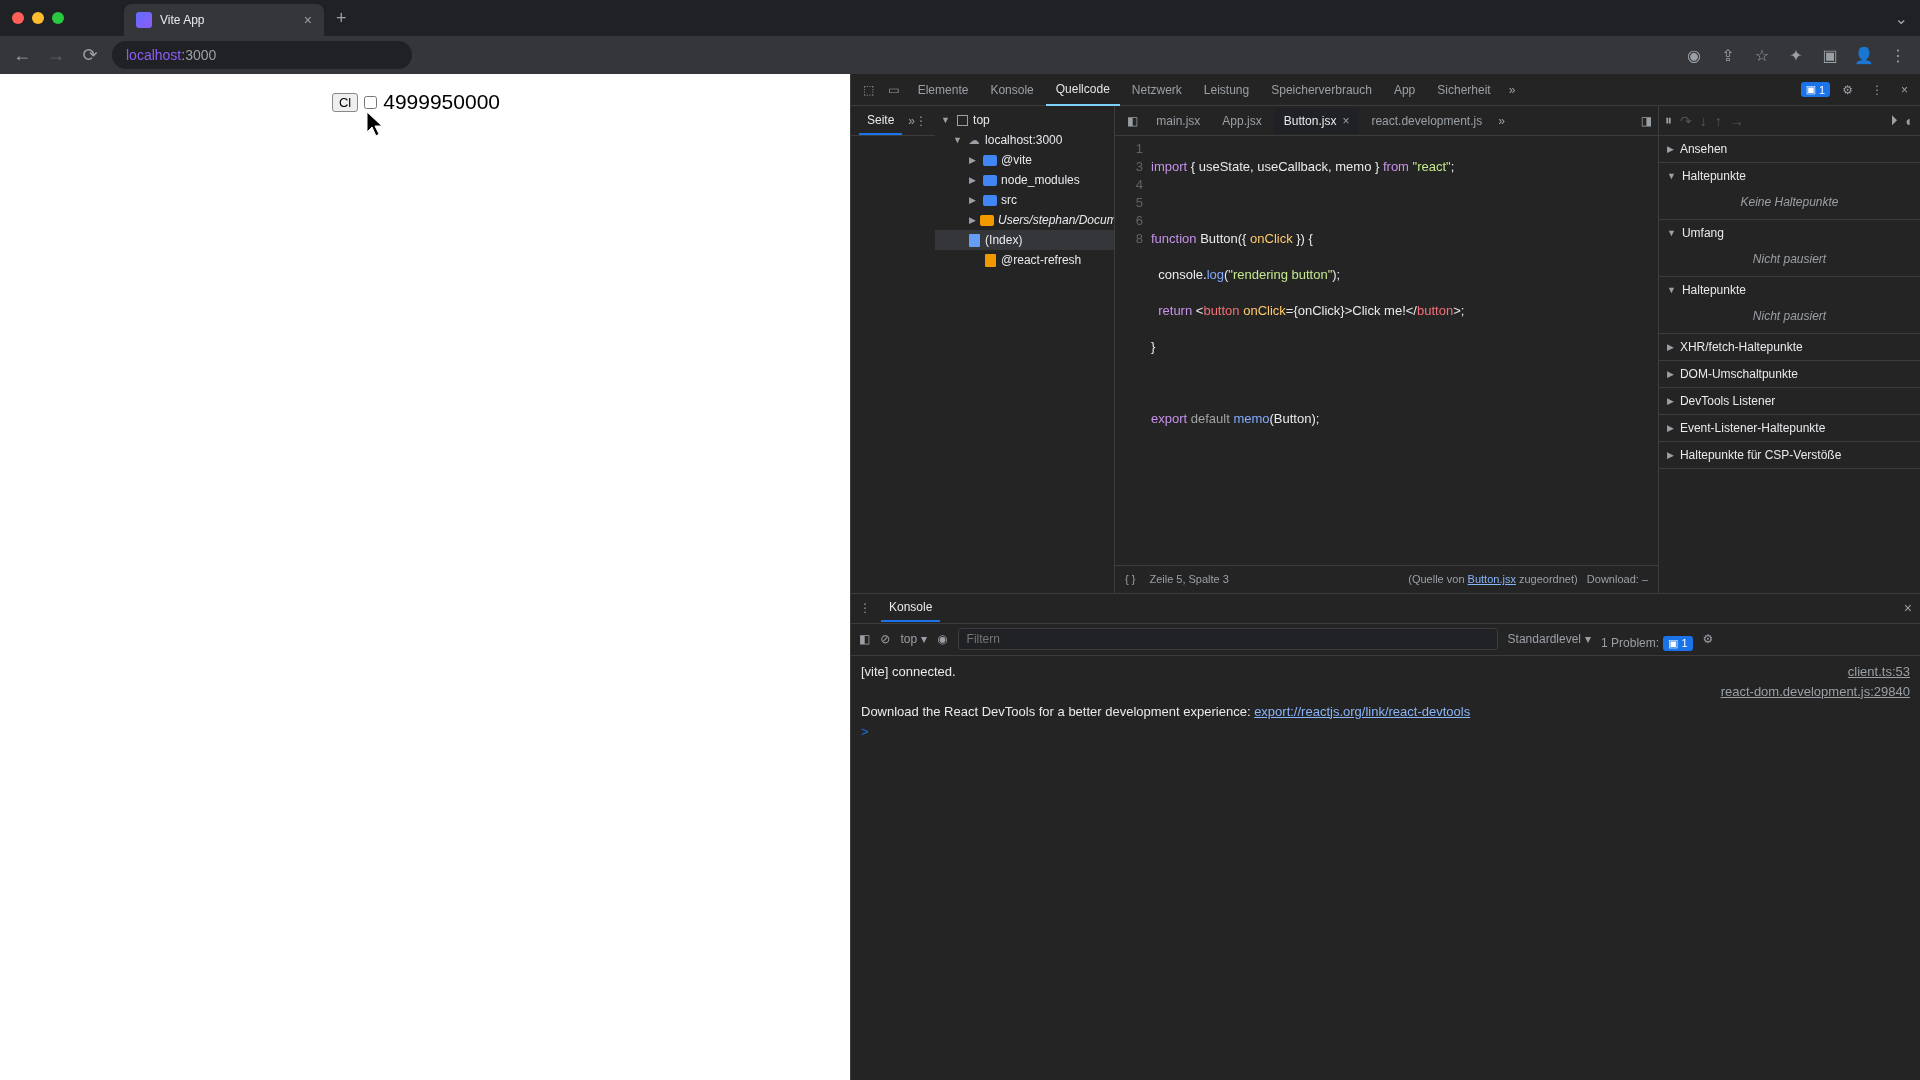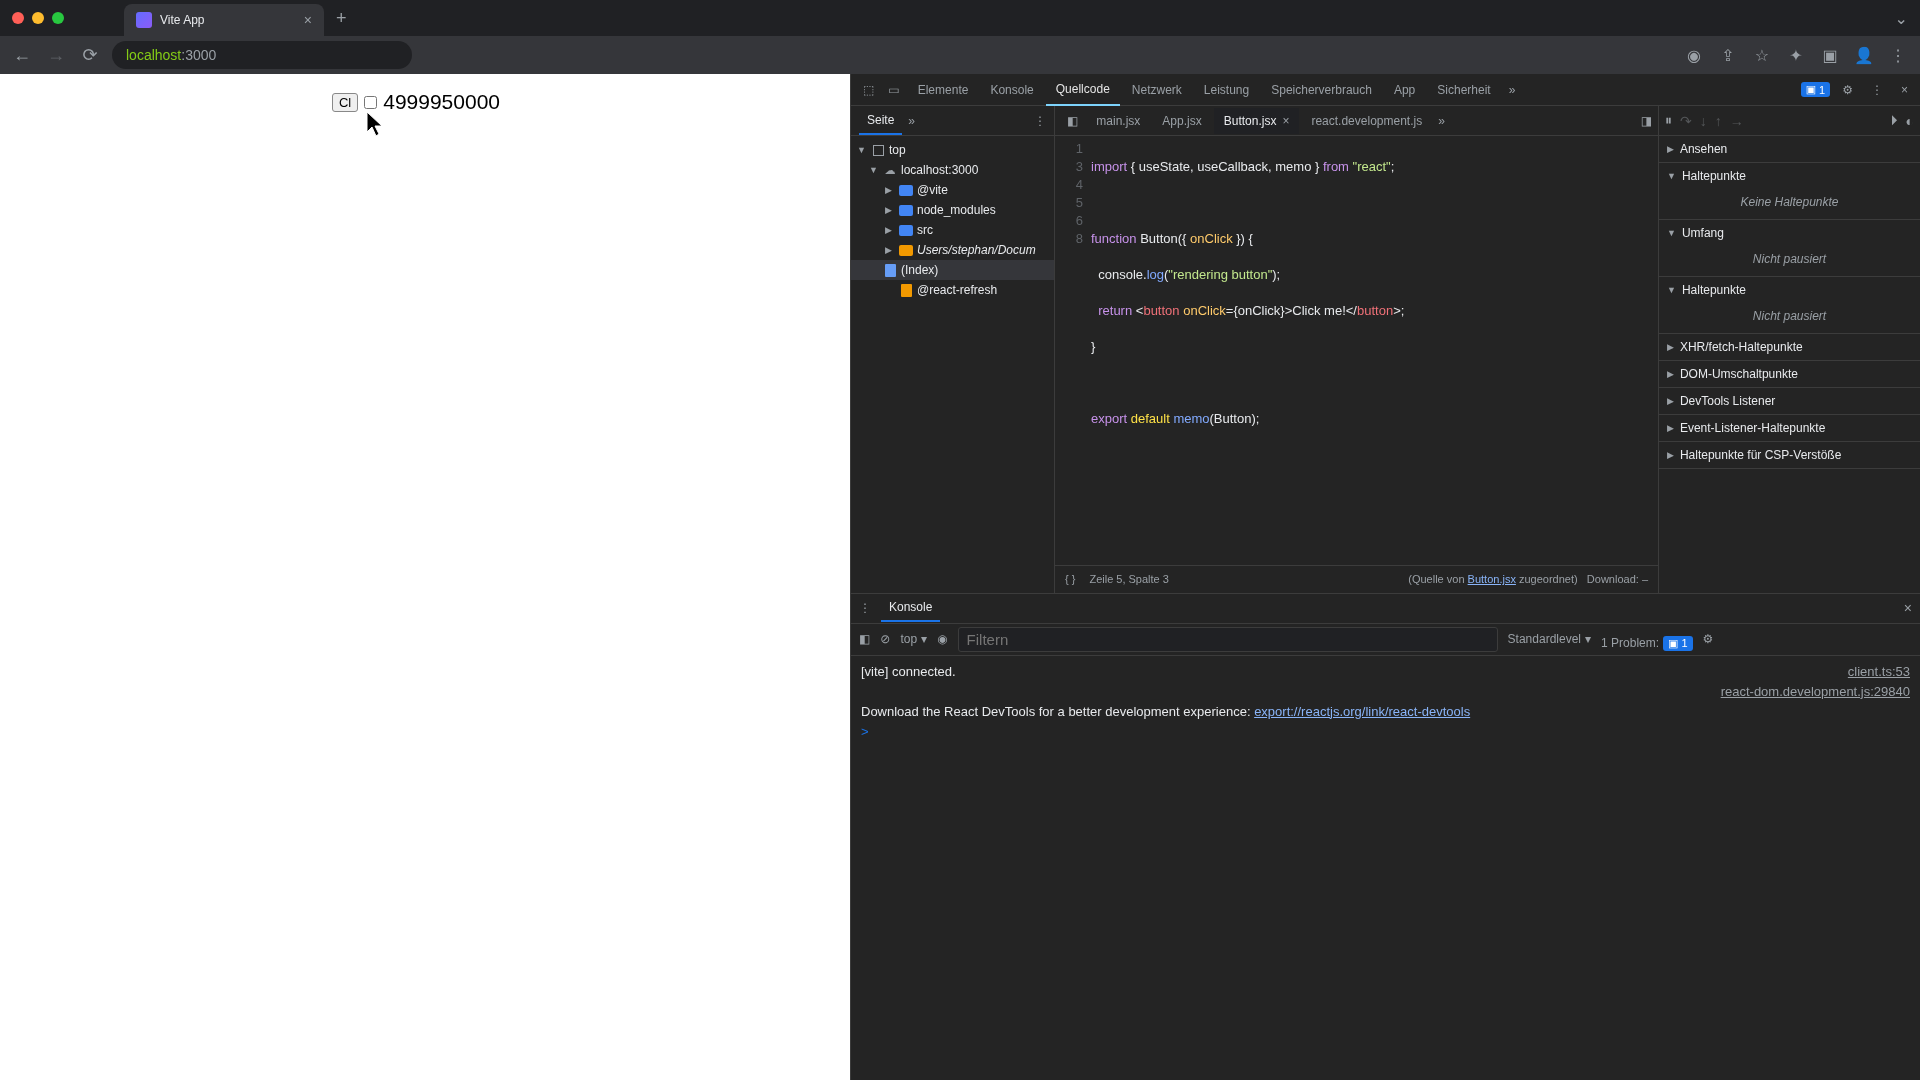--- a/index.html
+++ b/index.html
@@ -16,21 +16,21 @@
 .tab { display: flex; align-items: center; background: #35363a; border-radius: 8px 8px 0 0; padding: 6px 12px; gap: 8px; height: 32px; margin-top: 4px; min-width: 200px; }
 .tab-favicon { width: 16px; height: 16px; background: linear-gradient(135deg,#646cff,#8b5cf6); border-radius: 3px; }
 .tab-title { color: #e8eaed; font-size: 12px; flex: 1; }
 .tab-close { color: #9aa0a6; font-size: 14px; cursor: pointer; }
 .new-tab { color: #9aa0a6; font-size: 18px; margin-left: 12px; cursor: pointer; }
 
 .toolbar { height: 38px; background: #35363a; display: flex; align-items: center; padding: 0 10px; gap: 10px; }
 .nav-btn { color: #9aa0a6; font-size: 18px; cursor: pointer; width: 24px; text-align: center; }
 .nav-btn.disabled { opacity: 0.4; }
 .url-bar { flex: 1; background: #202124; border-radius: 20px; padding: 6px 14px; color: #e8eaed; font-size: 14px; display: flex; align-items: center; max-width: 300px; }
-.url-host { color: #84cc16; }
+.url-host { color: #8b5cf6; }
 .url-port { color: #9aa0a6; }
 .toolbar-spacer { flex: 1; }
 .tb-icon { color: #9aa0a6; font-size: 16px; cursor: pointer; width: 24px; text-align: center; }
 
 .content-row { flex: 1; display: flex; }
 
 
 .page { background: #fff; width: 850px; padding: 16px 350px 16px 16px; color: #000; }
 .page-content { display: flex; align-items: center; gap: 6px; font-size: 21px; }
 .page-btn { border: 1px solid #888; background: #efefef; padding: 1px 6px; font-size: 13px; border-radius: 3px; }
@@ -43,21 +43,21 @@
 .dt-tabs { height: 32px; display: flex; align-items: center; border-bottom: 1px solid #3c3c3c; padding: 0 6px; gap: 2px; }
 .dt-tab { padding: 8px 10px; color: #9aa0a6; cursor: pointer; font-size: 12px; white-space: nowrap; }
 .dt-tab.active { color: #e5e5e5; border-bottom: 2px solid #7dd3fc; }
 .dt-tab-icon { color: #9aa0a6; padding: 0 6px; cursor: pointer; }
 .dt-tabs-right { margin-left: auto; display: flex; align-items: center; gap: 6px; }
 .issue-badge { background: #1a73e8; color: #fff; border-radius: 3px; padding: 1px 5px; font-size: 11px; display: flex; align-items: center; gap: 3px; }
 
 .dt-body { flex: 1; display: flex; }
 
 
-.src-nav { width: 204px; background: #242424; border-right: 1px solid #3c3c3c; display: flex; flex-direction: column; }
+.src-nav { width: 264px; background: #242424; border-right: 1px solid #3c3c3c; display: flex; flex-direction: row; }
 .src-nav-tabs { height: 30px; display: flex; align-items: center; padding: 0 8px; border-bottom: 1px solid #3c3c3c; }
 .src-nav-tab { padding: 6px 8px; color: #e8eaed; border-bottom: 2px solid #1a73e8; font-size: 12px; }
 .src-nav-more { color: #9aa0a6; margin-left: 6px; }
 .src-nav-dots { margin-left: auto; color: #9aa0a6; cursor: pointer; }
 .file-tree { padding: 4px 0; overflow: auto; font-size: 12px; }
 .tree-row { display: flex; align-items: center; padding: 3px 6px; gap: 4px; color: #e8eaed; cursor: pointer; white-space: nowrap; }
 .tree-row.selected { background: #35363a; }
 .tree-caret { width: 10px; color: #9aa0a6; font-size: 9px; }
 .tree-icon { width: 14px; height: 14px; display: inline-flex; align-items: center; justify-content: center; font-size: 11px; }
 .ico-folder { background:#5f6368; border-radius:2px; width:14px; height:11px; }
@@ -78,21 +78,21 @@
 .ed-tabs-right { margin-left: auto; display: flex; gap: 6px; color: #9aa0a6; }
 
 .editor-body { flex: 1; display: flex; font-family: Menlo, Consolas, monospace; font-size: 13px; line-height: 18px; background: #242424; overflow: hidden; }
 .gutter { width: 36px; text-align: right; color: #5f6368; padding: 4px 8px 4px 0; user-select: none; }
 .code { padding: 4px 0; color: #e8eaed; white-space: pre; flex: 1; }
 .tok-kw { color: #c792ea; }
 .tok-str { color: #c3e88d; }
 .tok-fn { color: #82aaff; }
 .tok-tag { color: #f07178; }
 .tok-attr { color: #ffcb6b; }
-.tok-def { color: #fde047; }
+.tok-def { color: #a3a3a3; }
 
 .editor-status { height: 28px; border-top: 1px solid #3c3c3c; display: flex; align-items: center; padding: 0 10px; gap: 14px; color: #9aa0a6; font-size: 11px; }
 .editor-status .src-link { color: #89b4f8; text-decoration: underline; }
 .editor-status-right { margin-left: auto; }
 
 
 .dbg-panel { width: 262px; border-left: 1px solid #3c3c3c; background: #242424; display: flex; flex-direction: column; }
 .dbg-toolbar { height: 30px; display: flex; align-items: center; padding: 0 6px; gap: 8px; border-bottom: 1px solid #3c3c3c; color: #9aa0a6; }
 .dbg-toolbar span { cursor: pointer; font-size: 14px; }
 .dbg-sections { overflow: auto; flex: 1; }
@@ -102,21 +102,21 @@
 .dbg-sec-body { padding: 6px 8px 10px; color: #9aa0a6; font-style: italic; text-align: center; font-size: 12px; }
 
 
 .console-drawer { border-top: 1px solid #3c3c3c; background: #242424; display: flex; flex-direction: column; }
 .console-hd { height: 30px; display: flex; align-items: center; padding: 0 8px; border-bottom: 1px solid #3c3c3c; }
 .console-hd .dots { color: #9aa0a6; margin-right: 10px; cursor: pointer; }
 .console-hd-title { color: #e8eaed; font-size: 12px; padding: 6px 8px; border-bottom: 2px solid #1a73e8; }
 .console-hd-close { margin-left: auto; color: #9aa0a6; cursor: pointer; font-size: 14px; }
 .console-filter-row { height: 32px; display: flex; align-items: center; padding: 0 8px; gap: 10px; border-bottom: 1px solid #3c3c3c; color: #9aa0a6; font-size: 12px; }
 .console-ctx { display: flex; align-items: center; gap: 4px; }
-.console-filter-input { flex: 1; background: #202124; border: 1px solid #3c3c3c; border-radius: 3px; padding: 3px 8px; color: #e8eaed; font-size: 15px; max-width: 540px; }
+.console-filter-input { flex: 1; background: #202124; border: 1px solid #3c3c3c; border-radius: 3px; padding: 3px 8px; color: #e8eaed; font-size: 12px; max-width: 540px; }
 .console-level { display: flex; align-items: center; gap: 4px; }
 .console-issues { display: flex; align-items: center; gap: 4px; margin-top: 8px; }
 .console-gear { cursor: pointer; }
 
 .console-body { padding: 6px 10px 10px; font-family: Menlo, Consolas, monospace; font-size: 13px; line-height: 20px; }
 .con-row { display: flex; }
 .con-msg { flex: 1; color: #e8eaed; white-space: pre; }
 .con-src { color: #9aa0a6; text-decoration: underline; cursor: pointer; }
 .con-link { color: #89b4f8; text-decoration: underline; }
 .con-prompt { color: #1a73e8; }

